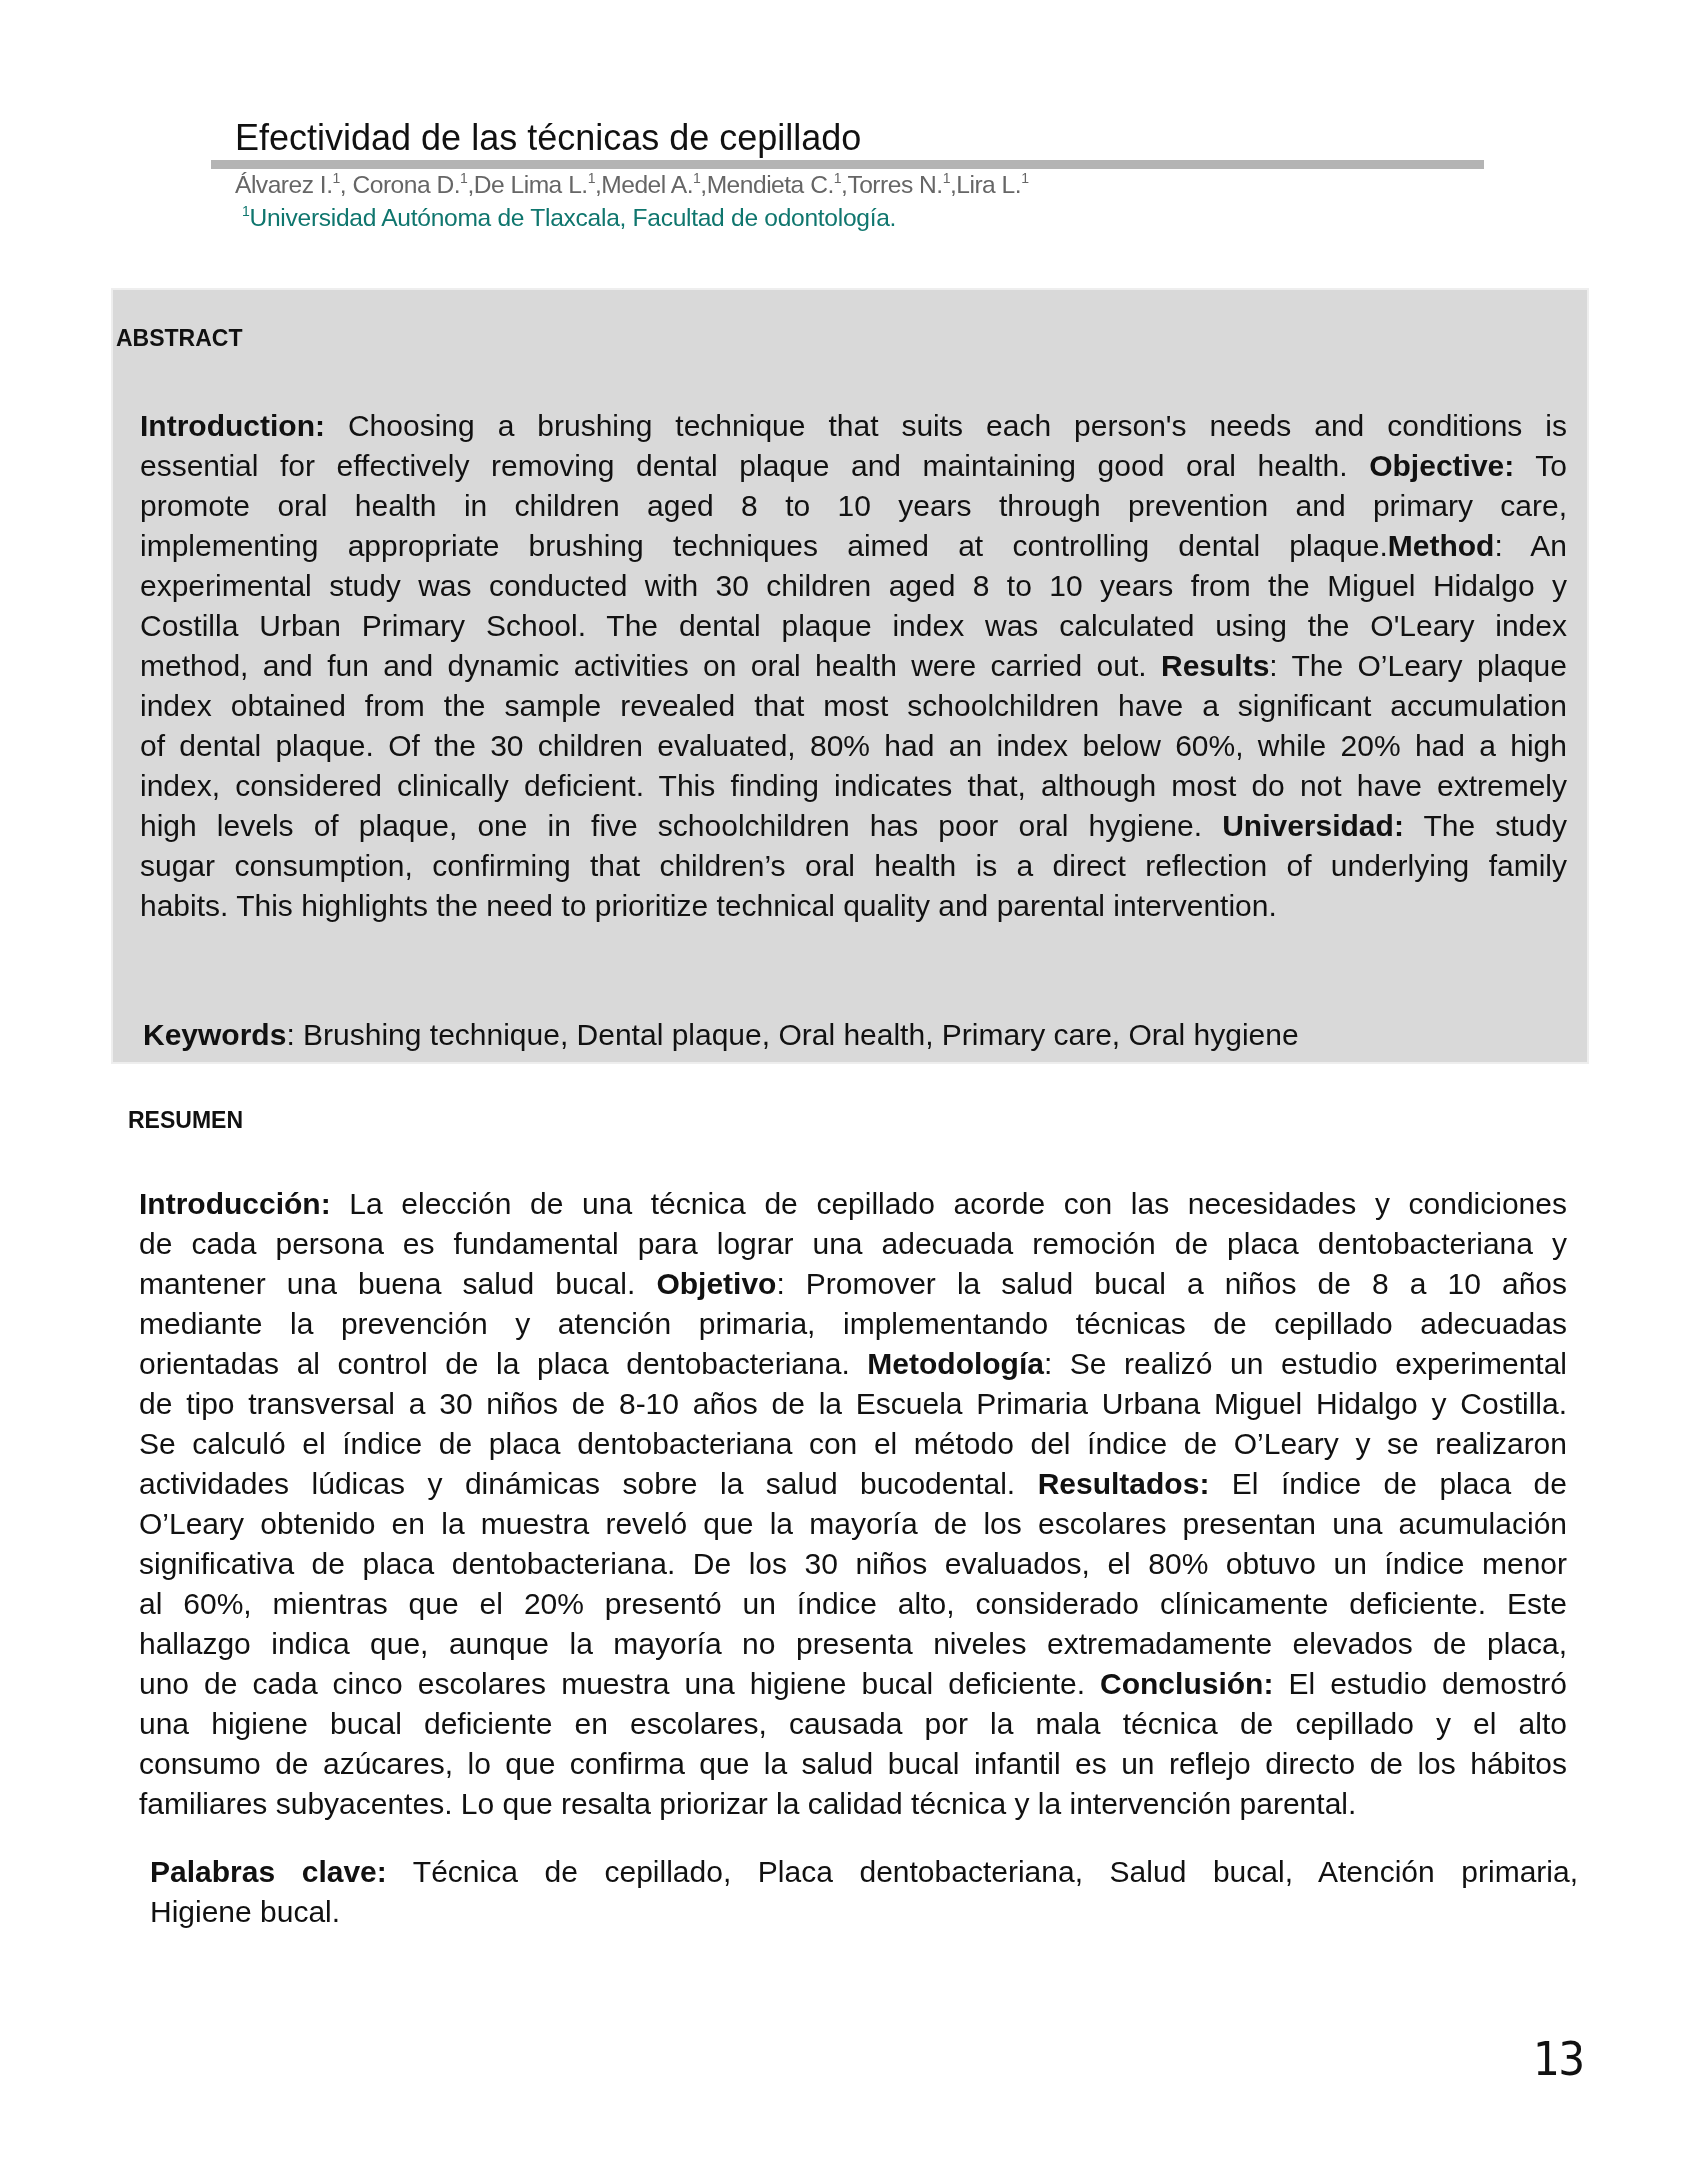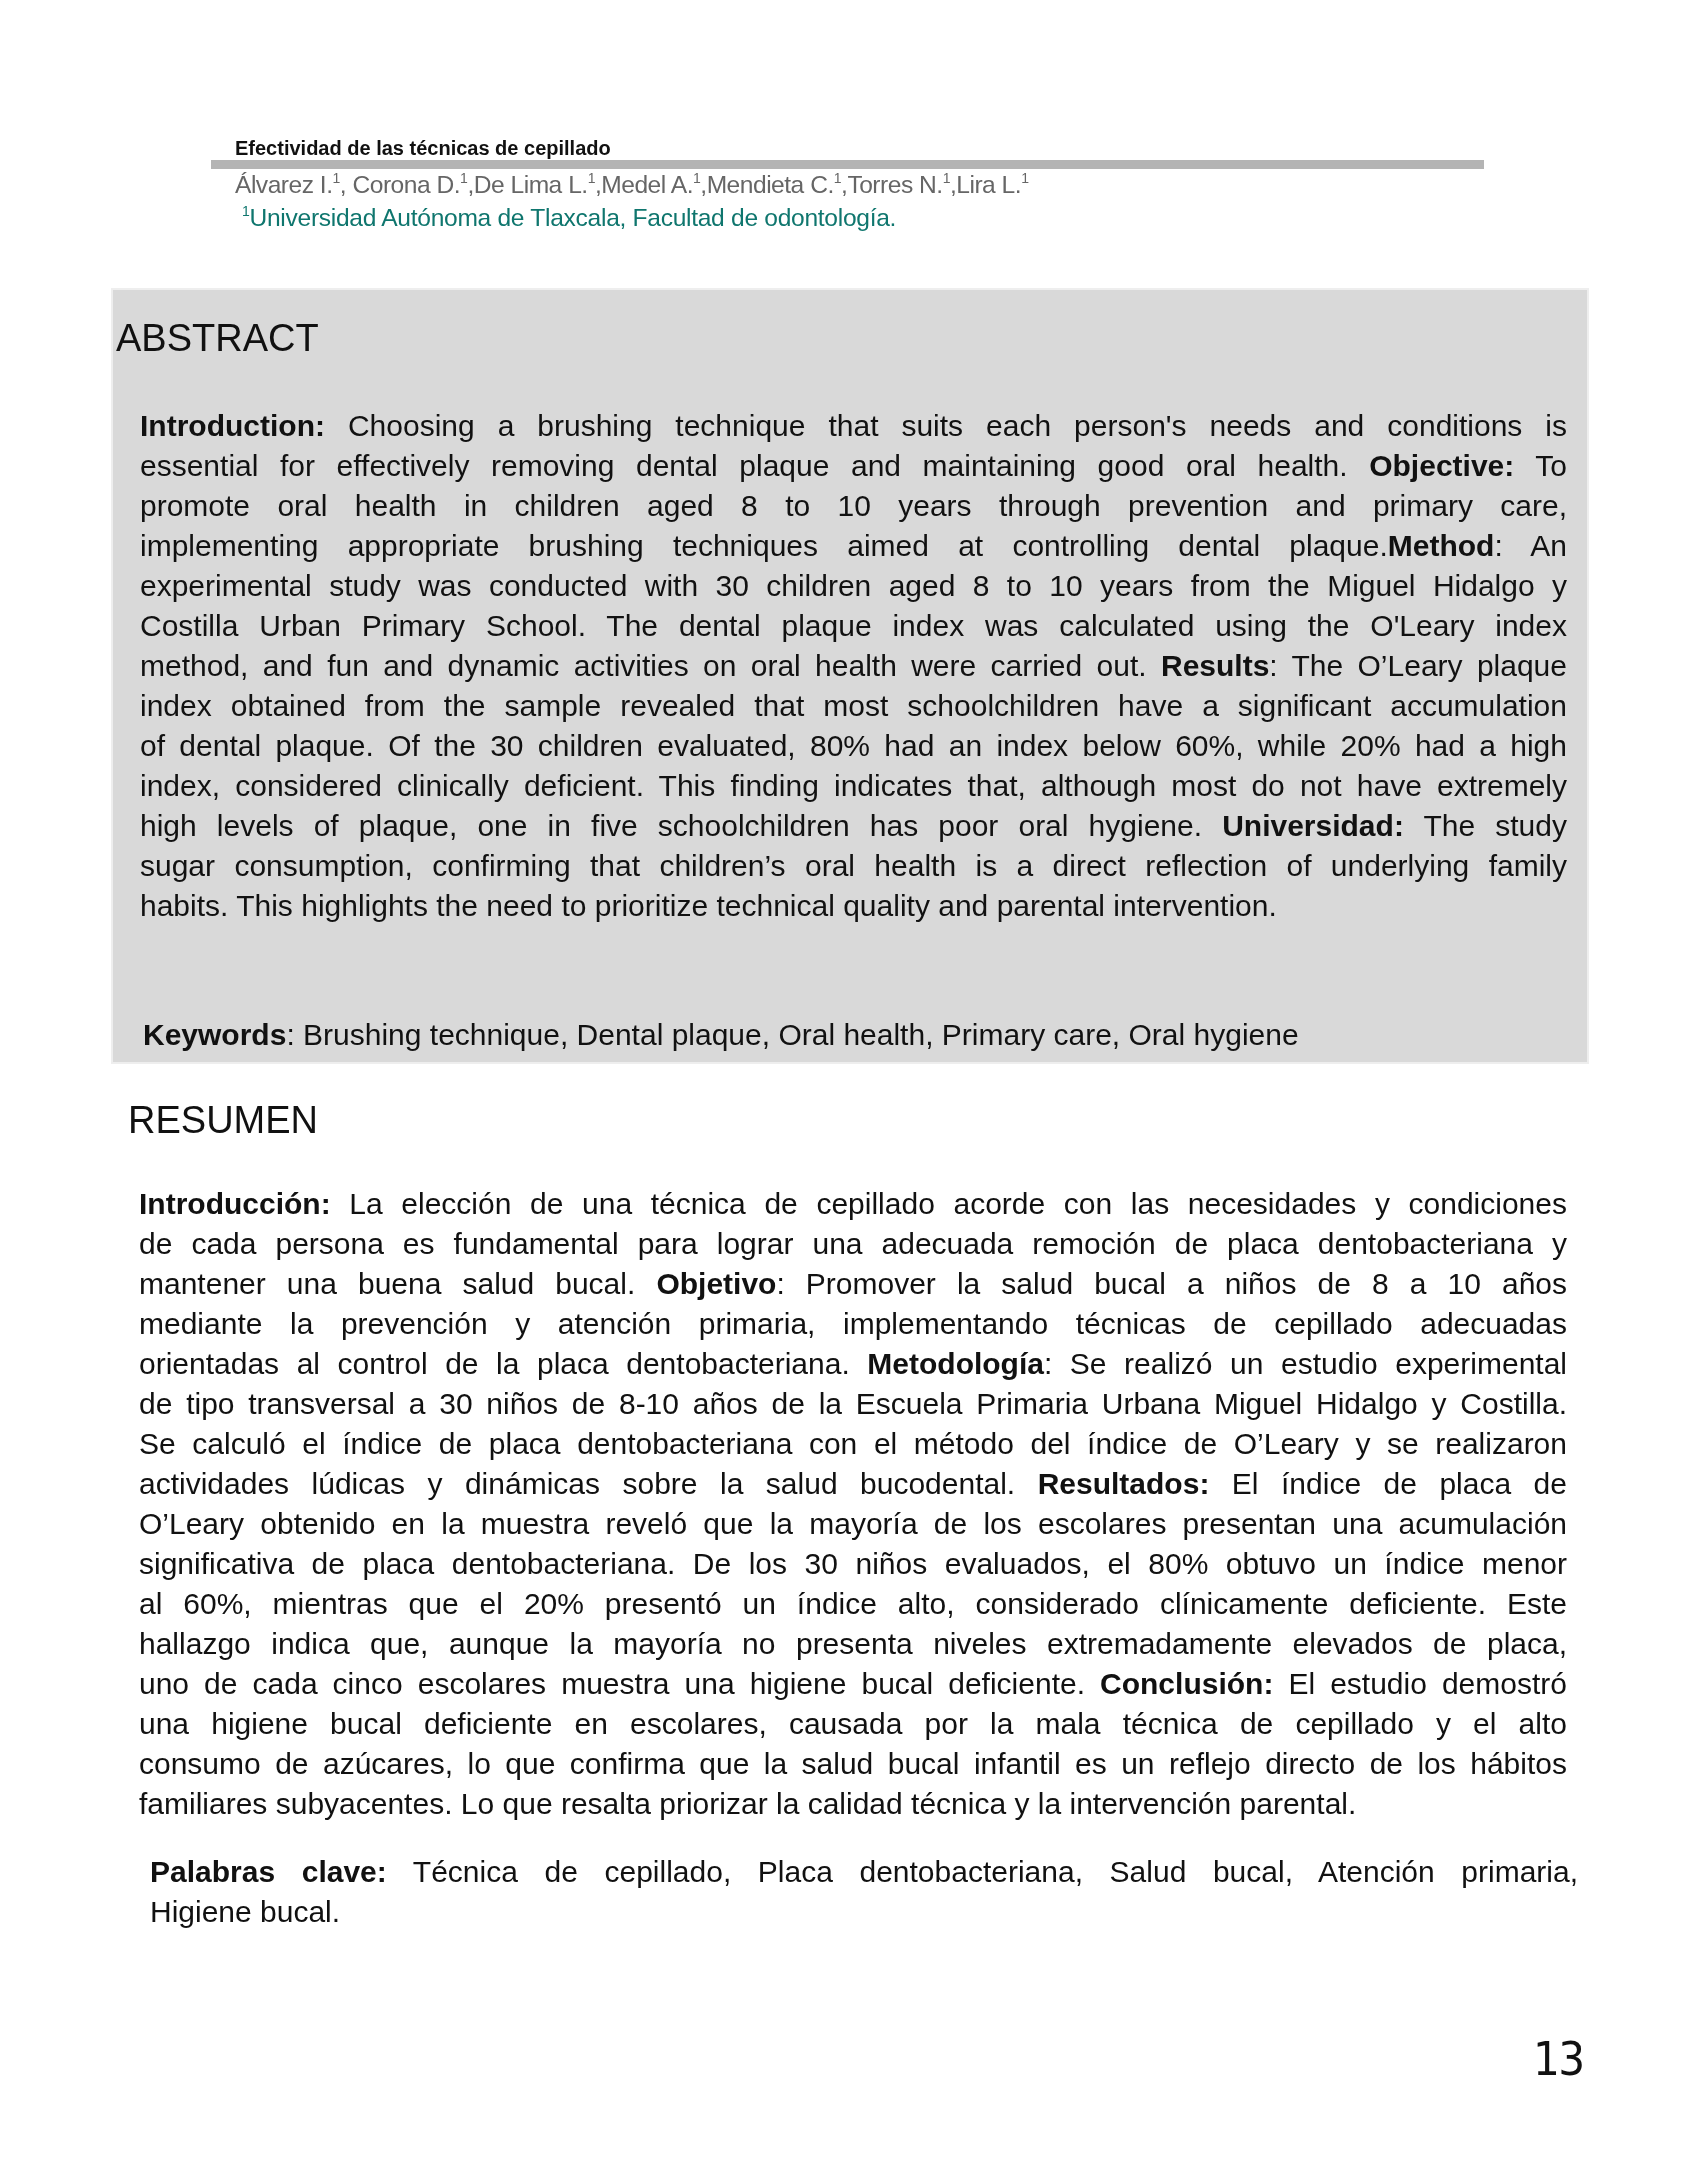--- a/index.html
+++ b/index.html
@@ -1,30 +1,30 @@
 <!DOCTYPE html>
 <html style="font-size:14px"><head>
 <meta charset="utf-8">
 <style>
   html, body { margin: 0; padding: 0; }
   body {
     width: 1685px; height: 2180px; position: relative; background: #ffffff;
     font-family: "Liberation Sans", sans-serif; color: #111111; overflow: hidden;
   }
   .abs { position: absolute; white-space: nowrap; }
-  #title { left: 235px; top: 132px; font-size: 20px; font-weight: bold; line-height: 33px; color: #111; }
+  #title { left: 235px; top: 121px; font-size: 36px; font-weight: normal; line-height: 33px; color: #111; }
   #rule { left: 211px; top: 160px; width: 1273px; height: 8.8px; background: #b4b4b4; }
   #authors { left: 235px; top: 171px; font-size: 24.6px; line-height: 28px; color: #666; letter-spacing: -0.5px; }
   #affil { left: 242px; top: 204px; font-size: 24.6px; line-height: 28px; color: #0f766e; letter-spacing: -0.3px; }
   sup { font-size: 14px; vertical-align: 9.7px; line-height: 0; }
   #abstract-box {
     position: absolute; left: 111px; top: 288px; width: 1474px; height: 772px;
     background: #d9d9d9; border: 2.6px solid #eeeeee;
   }
-  .heading { font-size: 38px; font-weight: normal; line-height: 35px; }
+  .heading { font-size: 23px; font-weight: bold; line-height: 35px; }
   .para { position: absolute; font-size: 30px; line-height: 40px; }
   .line { display: block; white-space: nowrap; text-align: justify; text-align-last: justify; height: 40px; overflow: visible; margin-left: 22px; }
   .line.last { text-align-last: left; }
   .line b { font-weight: bold; }
   #abs-para { left: 118px; top: 406px; width: 1449px; }
   #kw { left: 127px; top: 1017px; font-size: 30px; line-height: 35px; margin-left: 16px; }
   #resumen-heading { left: 128px; top: 1103px; }
   #abs-heading { left: 116px; top: 321px; }
   #res-para { left: 117px; top: 1184px; width: 1450px; }
   #pal-para { left: 128px; top: 1852px; width: 1450px; }

